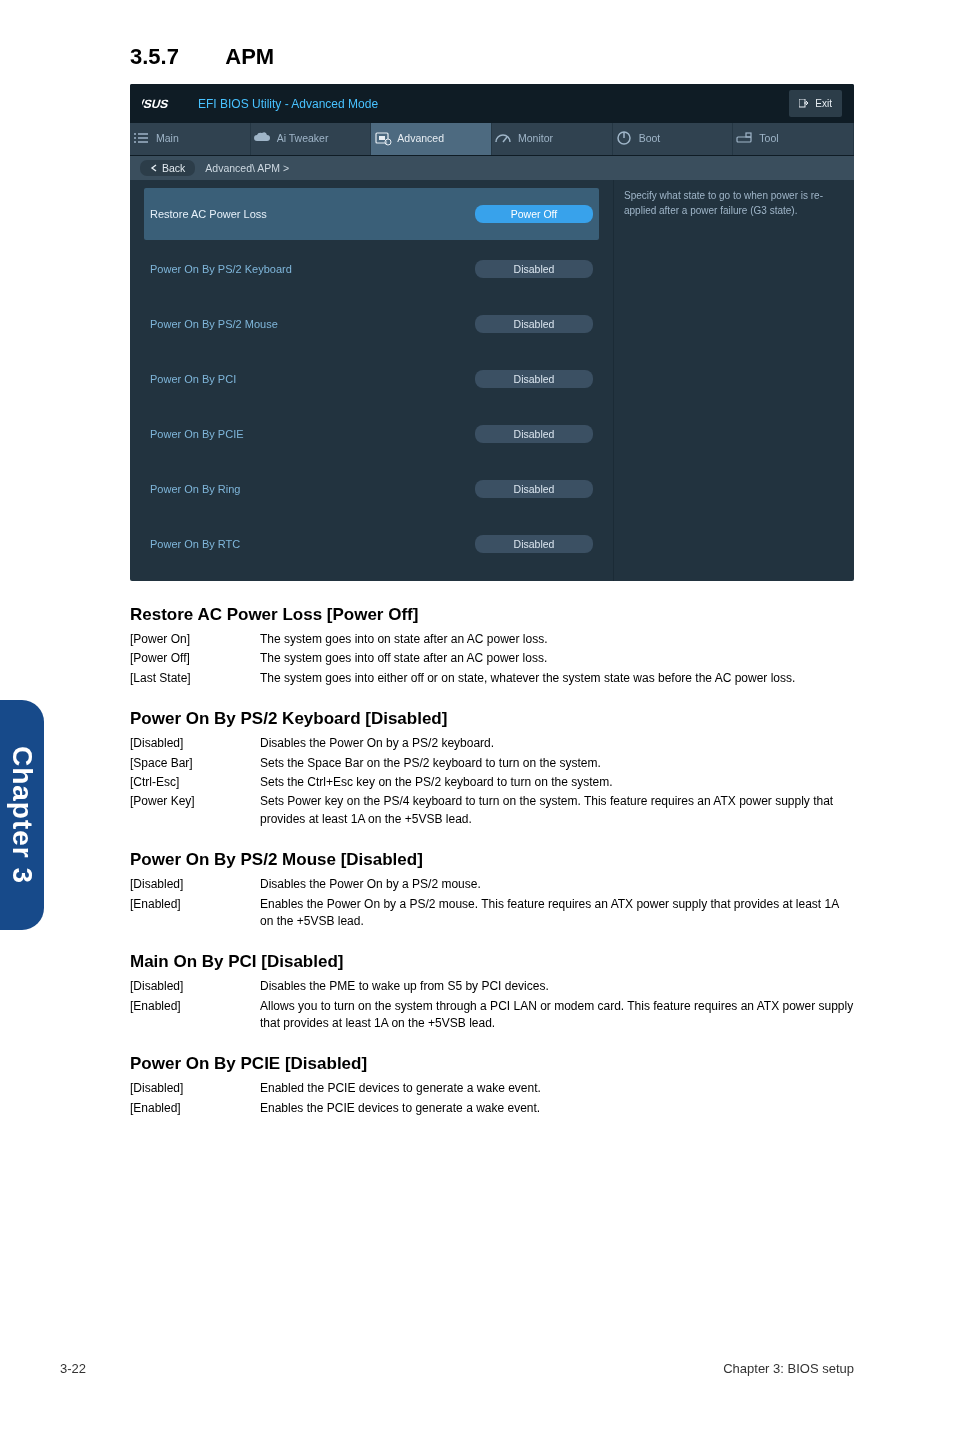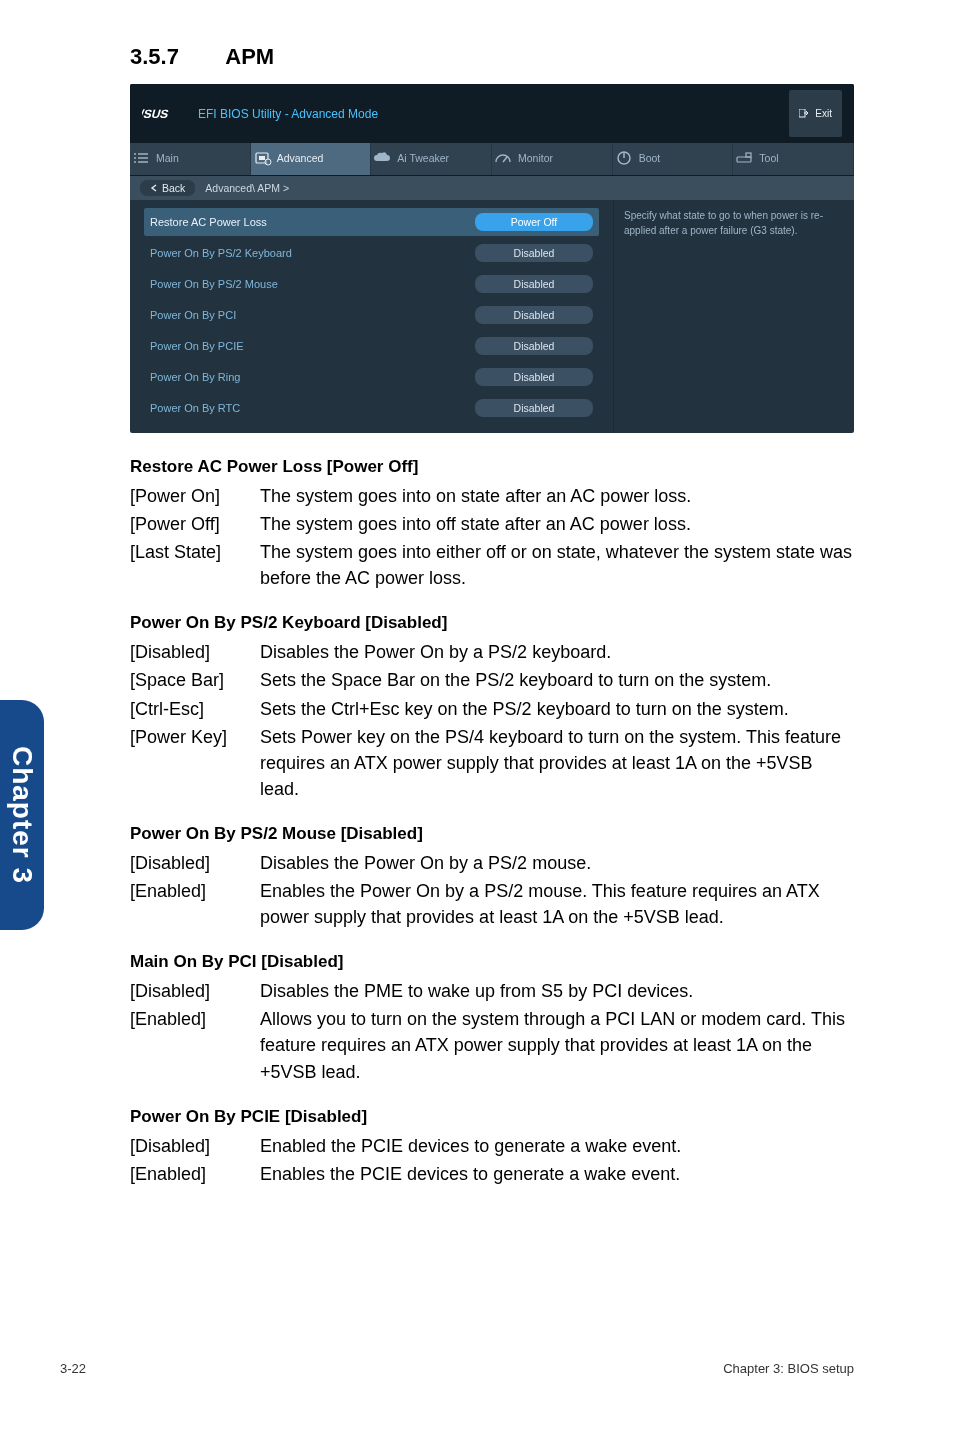--- a/index.html
+++ b/index.html
@@ -55,21 +55,21 @@
   }
   .bios-head {
     background: #0f1c25;
     padding: 6px 12px;
     display: flex;
     align-items: center;
     justify-content: space-between;
   }
   .bios-head .brand { color: #48c2ff; font-size: 12px; display:flex; align-items:center; gap:8px; }
   .bios-head .exit {
-    background: #2c3d49; color:#e8eef3; padding:18px 10px; border-radius:2px;
+    background: #2c3d49; color:#e8eef3; padding:8px 10px; border-radius:2px;
     font-size:10px; display:inline-flex; gap:6px; align-items:center;
   }
   .tabs {
     display: flex;
     border-bottom: 1px solid #0f1c25;
   }
   .tabs .tab {
     flex: 1;
     text-align: center;
     padding: 6px 0 8px 0;
@@ -110,21 +110,21 @@
     border-left: 1px solid #1b2b36;
     padding: 8px 10px;
     color: #9fb5c8;
     font-size: 10px;
     line-height: 1.5;
   }
   .setting-row {
     display: flex;
     align-items: center;
     justify-content: space-between;
-    padding: 5px 6px;
+    padding: 17px 6px;
     margin-bottom: 3px;
     border-radius: 2px;
   }
   .setting-row .label { color: #7fb6da; font-size: 11px; }
   .setting-row.hl { background: #3a5f78; }
   .setting-row.hl .label { color: #e7f1fa; }
   .val {
     font-size: 10.5px;
     background: #3b5063;
     color: #dbe5ef;
@@ -137,21 +137,21 @@
   .val.active { background: #38a2eb; color:#fff; }
   h3.opt-title {
     font-size: 17px;
     font-weight: bold;
     margin: 22px 0 6px 0;
   }
   .opt-row {
     display: flex;
     margin: 2px 0;
     line-height: 1.45;
-    font-size: 18px;
+    font-size: 12px;
   }
   .opt-row .key { width: 130px; flex-shrink: 0; }
   .pagenum {
     position: absolute;
     left: 60px;
     bottom: 24px;
     font-size: 13px;
     color: #333;
   }
   .page-foot-right {
@@ -203,38 +203,38 @@
                 <line x1="6" y1="3" x2="16" y2="3"></line>
                 <line x1="2" y1="7" x2="4" y2="7"></line>
                 <line x1="6" y1="7" x2="16" y2="7"></line>
                 <line x1="2" y1="11" x2="4" y2="11"></line>
                 <line x1="6" y1="11" x2="16" y2="11"></line>
               </g>
             </svg>
         </span>
         <span>Main</span>
       </div>
+      <div class="tab">
+        <span class="ticon">
+          <svg width="20" height="14">
+              <path d="M5 10 Q2 10 2 7 Q2 4 5 4 Q6 1 10 2 Q14 0 15 4 Q18 4 18 7 Q18 10 15 10 Z" fill="#9fb5c8"></path>
+            </svg>
+        </span>
+        <span>Ai  Tweaker</span>
+      </div>
       <div class="tab active">
         <span class="ticon">
           <svg width="20" height="16">
               <rect x="4" y="3" width="12" height="10" rx="1" fill="none" stroke="#e8eef3" stroke-width="1.2"></rect>
               <rect x="7" y="6" width="6" height="4" fill="#e8eef3"></rect>
               <circle cx="16" cy="12" r="3" fill="#4d6a80" stroke="#e8eef3" stroke-width="1"></circle>
               <text x="14.2" y="14" font-size="5" fill="#e8eef3">i</text>
             </svg>
         </span>
         <span>Advanced</span>
-      </div>
-      <div class="tab">
-        <span class="ticon">
-          <svg width="20" height="14">
-              <path d="M5 10 Q2 10 2 7 Q2 4 5 4 Q6 1 10 2 Q14 0 15 4 Q18 4 18 7 Q18 10 15 10 Z" fill="#9fb5c8"></path>
-            </svg>
-        </span>
-        <span>Ai  Tweaker</span>
       </div>
       <div class="tab">
         <span class="ticon">
           <svg width="18" height="16">
               <path d="M2 12 A7 7 0 0 1 16 12" fill="none" stroke="#9fb5c8" stroke-width="1.5"></path>
               <line x1="9" y1="12" x2="13" y2="7" stroke="#9fb5c8" stroke-width="1.5"></line>
             </svg>
         </span>
         <span>Monitor</span>
       </div>

